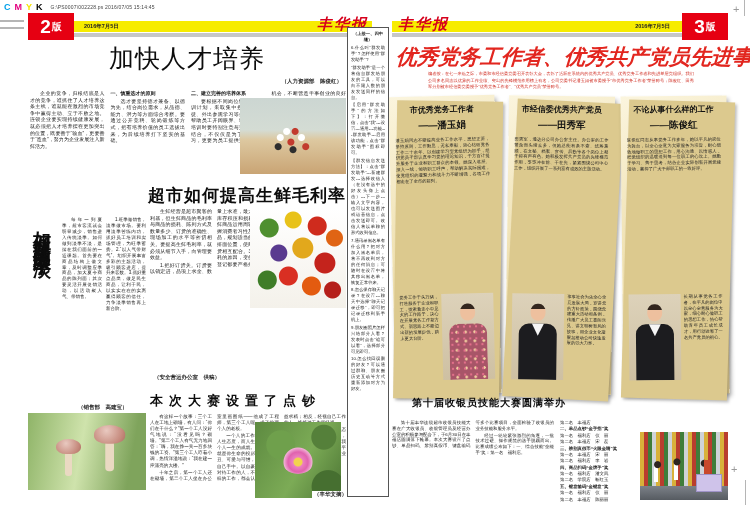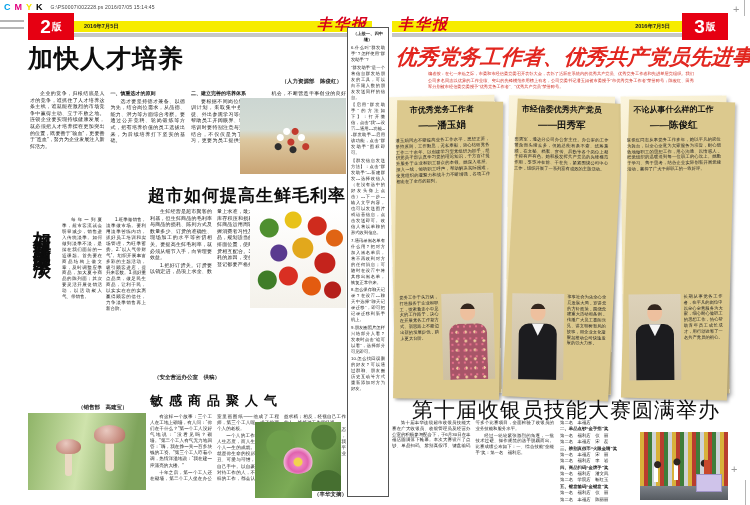--- a/index.html
+++ b/index.html
@@ -36,21 +36,21 @@
     font-style:italic; font-weight:bold; font-size:15px; color:#d6001c; letter-spacing:2px; white-space:nowrap; }
 
   
   .bodytext { font-size:5px; line-height:1.32; text-align:justify; color:#1a1a1a; overflow:hidden; }
   .bodytext p { text-indent:2em; margin-bottom:1px; }
   .bodytext p.subhead { font-weight:bold; text-indent:0; }
   .byline { position:absolute; font-size:5.5px; font-weight:bold; background:#fff; padding:0 2px; z-index:2; }
 
   
   .lead-headline { position:absolute; left:0; top:30px; width:318px; display:flex;
-    justify-content:space-between; gap:26px; font-size:25px; font-weight:700; color:#0d0d0d; letter-spacing:1px; }
+    justify-content:center; gap:26px; font-size:25px; font-weight:400; color:#0d0d0d; letter-spacing:1px; }
   #lead-body { position:absolute; left:2px; top:78px; width:316px; height:122px;
     column-count:4; column-gap:6px; }
   .photo { position:absolute; overflow:hidden; z-index:2; }
   #beach-photo { left:212px; top:86px; width:106px; height:76px;
     background:
       radial-gradient(circle at 48% 58%, #c23b2e 3px, transparent 4px),
       radial-gradient(circle at 58% 52%, #fff 3px, transparent 4px),
       radial-gradient(circle at 38% 52%, #fff 3px, transparent 4px),
       radial-gradient(circle at 52% 44%, #c23b2e 3px, transparent 4px),
       radial-gradient(circle at 44% 44%, #fff 3px, transparent 4px),
@@ -140,22 +140,22 @@
     background:linear-gradient(#33261e 0 32%, #eec09e 32%); }
   .portrait .torso { position:absolute; left:50%; bottom:0; transform:translateX(-50%);
     width:38px; height:56px; border-radius:10px 10px 0 0; }
   .suit-black .torso { background:#1c1c1f; }
   .suit-black .torso::before { content:""; position:absolute; left:50%; top:0; transform:translateX(-50%);
     border-left:6px solid transparent; border-right:6px solid transparent; border-top:12px solid #f5f5f5; }
   .suit-floral .torso { background:#a85568;
     background-image: radial-gradient(#e2708a 1px, transparent 1.6px), radial-gradient(#f3d0a0 1px, transparent 1.6px);
     background-size:6px 6px, 9px 9px; background-position:0 0, 3px 4px; }
 
-  #contest-headline { position:absolute; left:20px; top:384px; width:296px; text-align:right;
-    font-size:21px; font-weight:400; color:#0d0d0d; letter-spacing:1px; white-space:nowrap; }
+  #contest-headline { position:absolute; left:20px; top:384px; width:296px; text-align:left;
+    font-size:10px; font-weight:700; color:#0d0d0d; letter-spacing:1px; white-space:nowrap; }
   #contest-cols { position:absolute; left:0; top:408px; width:162px; height:82px;
     column-count:2; column-gap:5px; font-size:4.4px; }
   #awards { position:absolute; left:168px; top:408px; width:80px; height:84px;
     font-size:4.4px; line-height:1.45; overflow:hidden; }
   #awards p { white-space:nowrap; }
   #awards p.cat { font-weight:bold; }
   #awards .aw-byline { font-weight:bold; text-align:right; margin-top:1px; }
   #cashier-photo { left:248px; top:420px; width:88px; height:68px;
     background:
       linear-gradient(90deg, #c9482c 0 6px, transparent 6px) 64px 28px / 8px 18px no-repeat,
@@ -235,21 +235,21 @@
 
     <div id="super-headline">超市如何提高生鲜毛利率</div>
     <div class="bodytext" id="super-body">
       <p>生鲜经营是超市聚客的利器，但生鲜商品的毛利率与商品的损耗、陈列方式及数量多少、订货的准确性、现场加工的水平等密切相关。要提高生鲜毛利率，就必须从细节入手，向管理要效益。</p>
       <p>1.把好订货关。订货要以销定进，品项上求全、数量上求准，最大限度地减少库存积压和损耗。2.提高生鲜商品运用周转率，确实掌握消费者习性及适当选择商品，规划适当的陈列货架与排面位置，使商品流转与补货相互配合。3.找出生鲜损耗的原因，变价处理、报废登记都要严格把关，不断改进加工工艺，为顾客节省、为超市增收。</p>
       <p>4.灵活定价。根据市场行情及时调整售价，畅销商品保毛利，敏感商品聚人气，一增一减之间实现毛利最大化。只要把以上环节落到实处，生鲜毛利率就可以稳步提升，超市的竞争力也会不断增强。</p>
     </div>
     <div class="photo" id="veg-photo"></div>
     <div class="byline" id="super-byline">（安全营运办公室　供稿）</div>
 
-    <div id="attitude-headline">敏感商品聚人气</div>
+    <div id="attitude-headline">本次大赛设置了点钞</div>
     <div class="bodytext" id="attitude-body">
       <p>有这样一个故事：三个工人在工地上砌墙，有人问：“你们在干什么？”第一个工人没好气地说：“没看见吗？砌墙。”第二个工人有气无力地回答：“嗨，我在挣一天一百多块钱的工资。”第三个工人哼着小调，热情洋溢地说：“我在建一座漂亮的大楼。”</p>
       <p>十年之后，第一个工人还在砌墙，第二个工人坐在办公室里画图纸——他成了工程师，第三个工人呢，成了前两个人的老板。</p>
       <p>一个人的工作态度折射着人生态度，而人生态度决定一个人一生的成就。你的工作，就是你生命的投影，它的美与丑、可爱与可憎，全操纵在你自己手中。以自豪自许的态度对待工作的人，不论从事什么样的工作，都会认真对待、精益求精；相反，轻视自己工作的人，终将被工作所轻视。</p>
       <p>白岩松说过，打工的状态是人生的常态，对工作敬重，就是对自己的人生负责。愿我们每一个人都端正态度，在平凡的岗位上干出不平凡的业绩。</p>
     </div>
     <div class="photo" id="lotus-photo">
       <div class="lotus-flower"></div>
     </div>
     <div class="byline" id="attitude-byline">（丰华文摘）</div>

